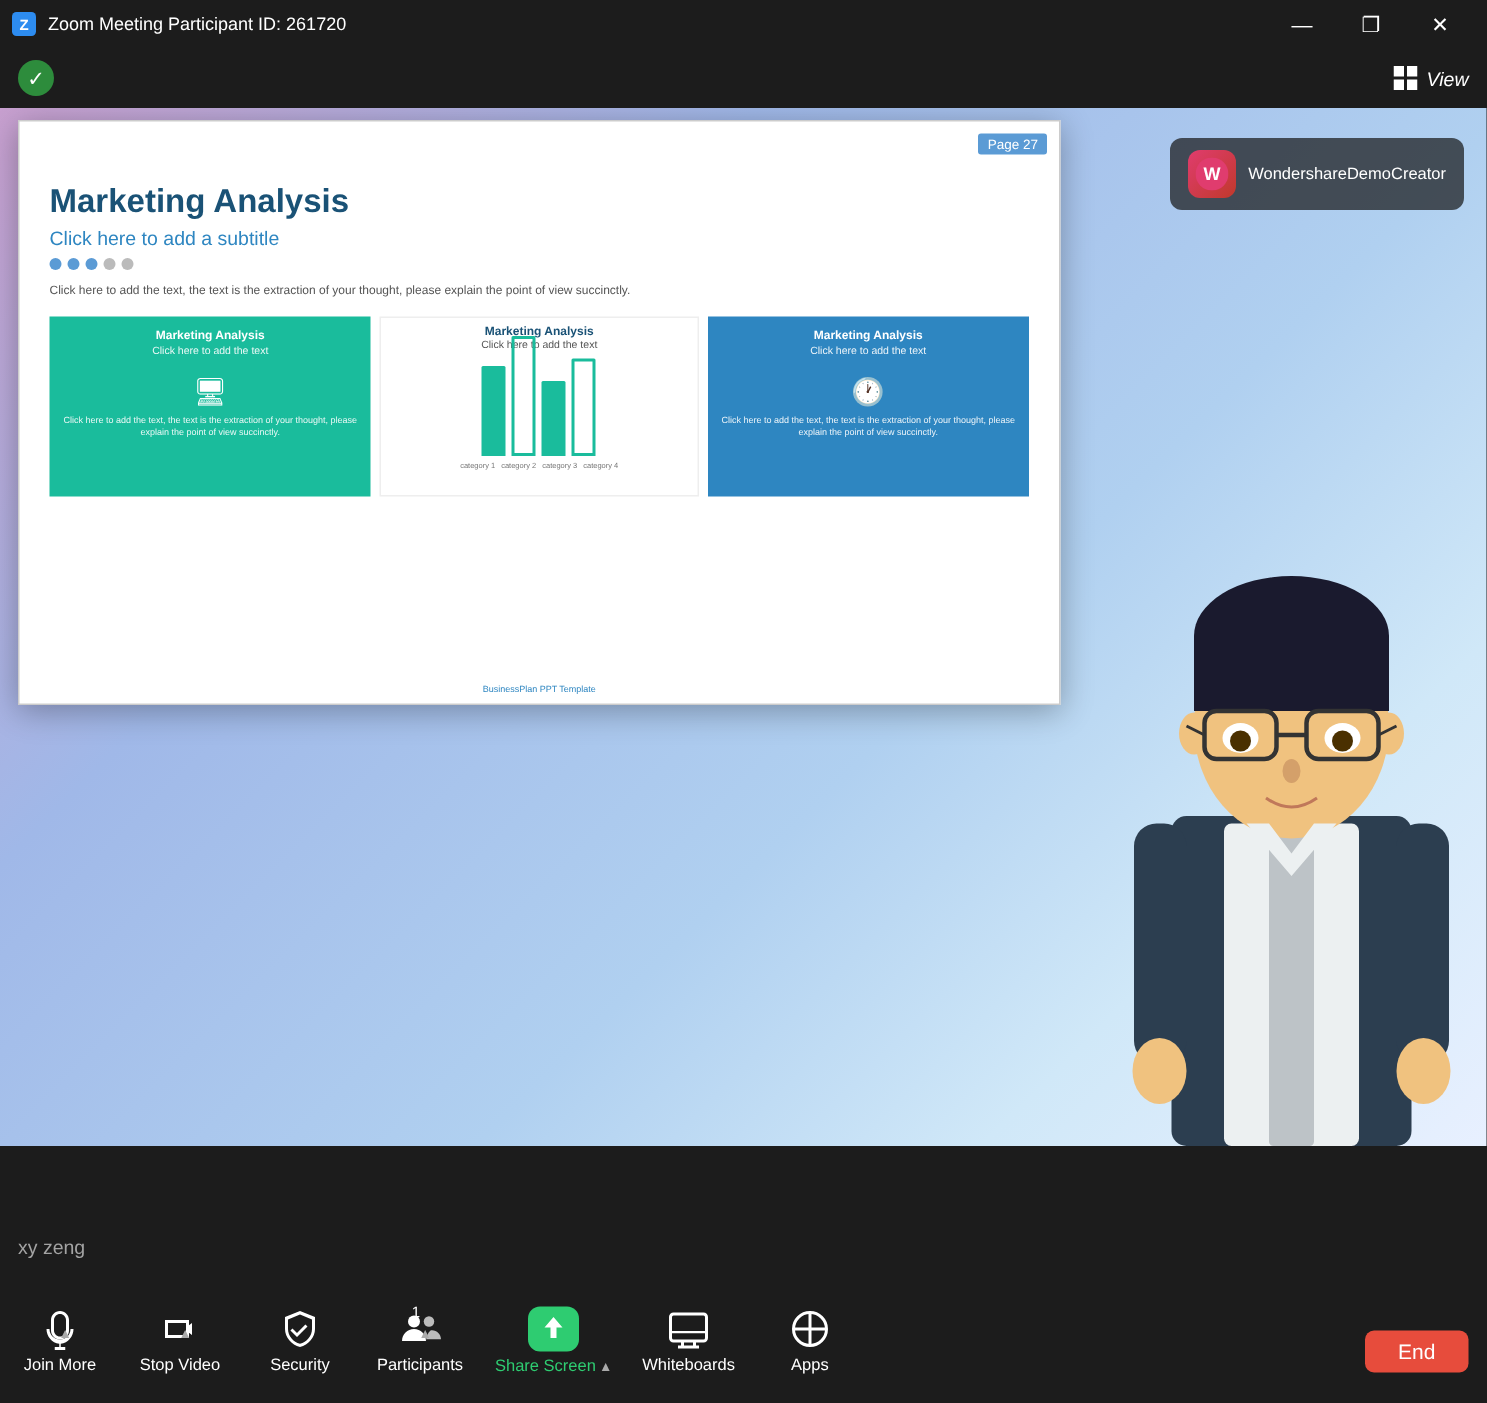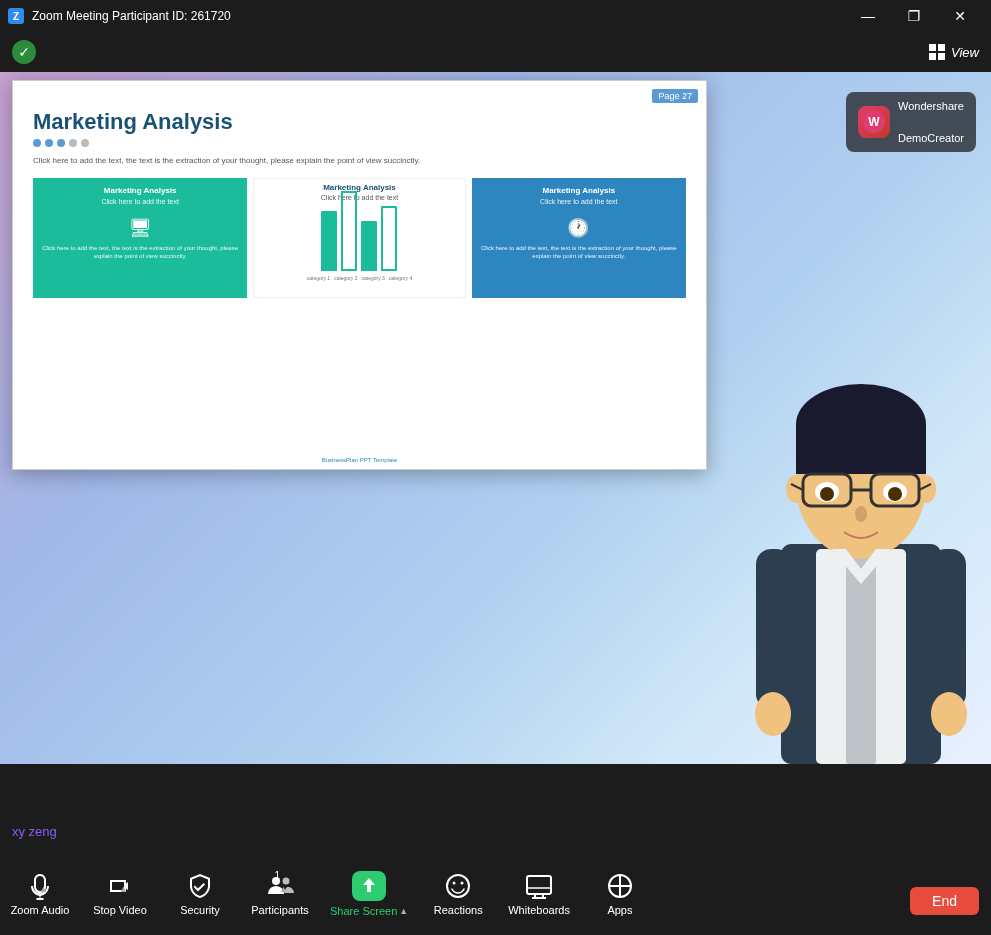--- a/index.html
+++ b/index.html
@@ -105,21 +105,21 @@
       height: 390px;
       background: #fff;
       border: 1px solid #ccc;
       box-shadow: 0 4px 20px rgba(0,0,0,0.3);
       overflow: hidden;
     }
 
     #slide-inner {
       width: 100%;
       height: 100%;
-      padding: 16px 20px;
+      padding: 28px 20px;
       position: relative;
     }
 
     #slide-page-badge {
       position: absolute;
       top: 8px;
       right: 8px;
       background: #5b9bd5;
       color: white;
       font-size: 9px;
@@ -293,42 +293,41 @@
       border-radius: 8px;
       display: flex;
       align-items: center;
       justify-content: center;
       color: white;
       font-size: 14px;
       font-weight: bold;
     }
     #ws-text {
       display: flex;
-      flex-direction: column;
-      gap: 20px;
+      flex-direction: row;
     }
     #ws-name1 { color: #fff; font-size: 11px; font-weight: 500; }
     #ws-name2 { color: #fff; font-size: 11px; font-weight: 500; }
 
     
     #bottom-area {
       position: absolute;
       top: 764px;
       left: 0;
       width: 991px;
       height: 88px;
       background: #1c1c1c;
       display: flex;
       align-items: center;
       justify-content: flex-start;
       padding: 0 12px;
     }
 
     #participant-name {
-      color: #8b5cf6;
+      color: #a3a3a3;
       font-size: 13px;
       position: absolute;
       bottom: 96px;
       left: 12px;
     }
 
     
     #toolbar {
       position: absolute;
       bottom: 0;
@@ -452,20 +451,21 @@
     <span>View</span>
   </button>
 </div>
 
 <div id="main-video">
 
   <div id="slide-container">
     <div id="slide-inner">
       <div id="slide-page-badge">Page  27</div>
       <div id="slide-title">Marketing Analysis</div>
+      <div id="slide-subtitle">Click here to add a subtitle</div>
       <div id="slide-dots">
         <div class="dot"></div>
         <div class="dot"></div>
         <div class="dot"></div>
         <div class="dot gray"></div>
         <div class="dot gray"></div>
       </div>
       <div id="slide-body-text">Click here to add the text, the text is the extraction of your thought, please explain the point of view succinctly.</div>
 
       <div id="slide-cards">
@@ -576,21 +576,21 @@
 <div id="toolbar">
 
   <div class="toolbar-item">
     <div class="toolbar-icon">
       <svg width="28" height="28" viewBox="0 0 28 28" fill="white">
         <path d="M14 2C10.7 2 8 4.7 8 8v7c0 3.3 2.7 6 6 6s6-2.7 6-6V8c0-3.3-2.7-6-6-6zm0 2c2.2 0 4 1.8 4 4v7c0 2.2-1.8 4-4 4s-4-1.8-4-4V8c0-2.2 1.8-4 4-4z"></path>
         <path d="M5 14c0 5 3.6 9.2 8.5 9.9V26h-3v2h7v-2h-3v-2.1C19.4 23.2 23 19 23 14h-2c0 3.9-3.1 7-7 7s-7-3.1-7-7H5z"></path>
       </svg>
       <span class="toolbar-arrow">▲</span>
     </div>
-    <span class="toolbar-label">Zoom Audio</span>
+    <span class="toolbar-label">Join More</span>
   </div>
 
   <div class="toolbar-item">
     <div class="toolbar-icon">
       <svg width="28" height="28" viewBox="0 0 28 28" fill="white">
         <path d="M4 8v12h16V8H4zm14 10H6V10h12v8zm4-8l-4 3v2l4 3V10z"></path>
       </svg>
       <span class="toolbar-arrow">▲</span>
     </div>
     <span class="toolbar-label">Stop Video</span>
@@ -627,31 +627,20 @@
           <path d="M10 2l-6 7h4v7h4V9h4z"></path>
         </svg>
       </div>
     </div>
     <div style="display:flex;align-items:center;gap:2px;">
       <span class="toolbar-label" style="color:#2ecc71;font-weight:500;">Share Screen</span>
       <span style="color:#aaa;font-size:9px;">▲</span>
     </div>
   </div>
 
-  <div class="toolbar-item">
-    <div class="toolbar-icon">
-      <svg width="28" height="28" viewBox="0 0 28 28" fill="white">
-        <circle cx="14" cy="14" r="11" stroke="white" stroke-width="2" fill="none"></circle>
-        <circle cx="10" cy="11" r="1.5" fill="white"></circle>
-        <circle cx="18" cy="11" r="1.5" fill="white"></circle>
-        <path d="M8 17c1.3 2.5 3.2 4 6 4s4.7-1.5 6-4" stroke="white" stroke-width="1.5" fill="none" stroke-linecap="round"></path>
-      </svg>
-    </div>
-    <span class="toolbar-label">Reactions</span>
-  </div>
 
   <div class="toolbar-item">
     <div class="toolbar-icon">
       <svg width="28" height="28" viewBox="0 0 28 28" fill="white">
         <rect x="2" y="4" width="24" height="18" rx="2" stroke="white" stroke-width="2" fill="none"></rect>
         <line x1="2" y1="16" x2="26" y2="16" stroke="white" stroke-width="1.5"></line>
         <line x1="10" y1="22" x2="10" y2="26" stroke="white" stroke-width="2"></line>
         <line x1="18" y1="22" x2="18" y2="26" stroke="white" stroke-width="2"></line>
         <line x1="7" y1="26" x2="21" y2="26" stroke="white" stroke-width="2"></line>
       </svg>

